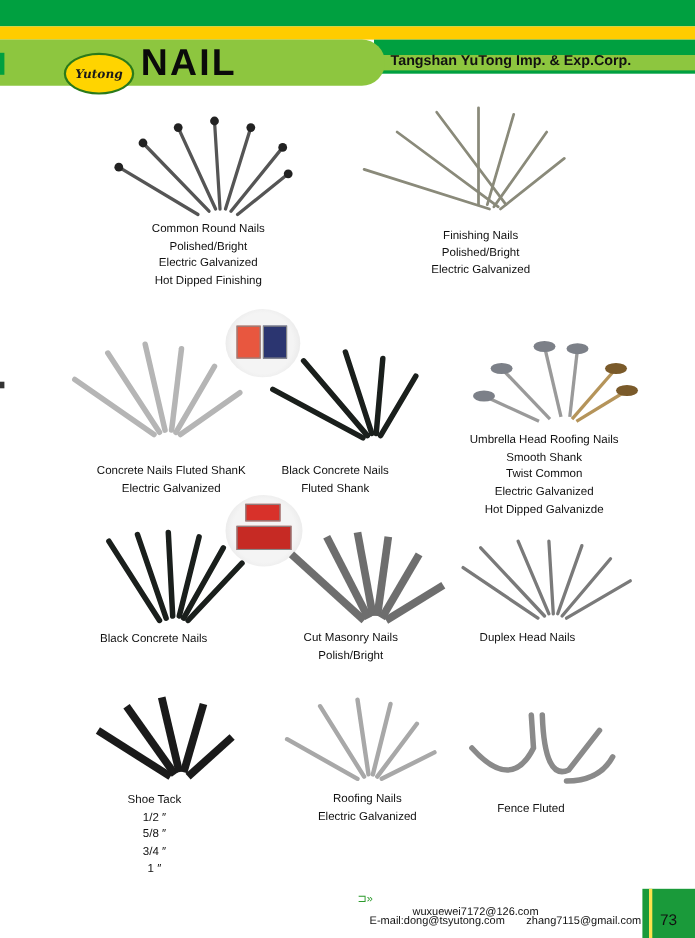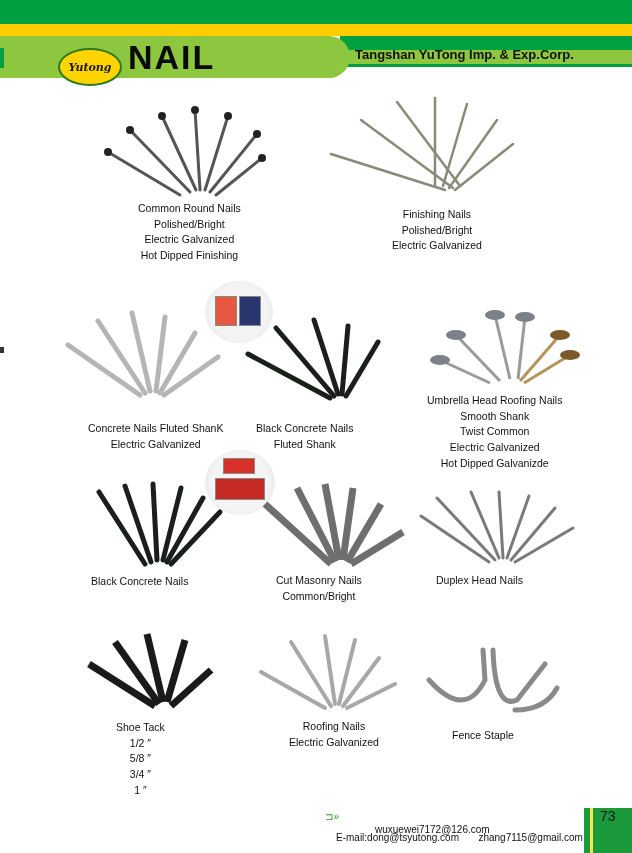--- a/index.html
+++ b/index.html
@@ -17,21 +17,21 @@
   .label { position:absolute; font-size:10.5px; line-height:15.7px; color:#111;text-align:center; }
   .label div { white-space:nowrap; }
   .product-img { position:absolute; }
   .pkg { position:absolute; border-radius:50%; background:radial-gradient(circle,#f4f4f4 60%,#dcdcdc 100%); }
   .box { position:absolute; border:1px solid #888; }
   .footer-email { position:absolute; left:336px; top:832px; font-size:10px; color:#111; white-space:nowrap; }
   .footer-email2 { position:absolute; left:375px; top:824px; font-size:10px; color:#111; }
   .email-icon { position:absolute; left:325px; top:811px; font-size:10px; color:#2c9a2c; }
   .page-tab { position:absolute; left:584px; top:808px; width:48px; height:45px; background:#1a9a3a; }
   .page-tab .stripe { position:absolute; left:6px; top:0; width:3px; height:45px; background:#ffe14d; }
-  .page-num { position:absolute; left:16px; top:0; font-size:14px; color:#111; }
+  .page-num { position:absolute; left:16px; top:20px; font-size:14px; color:#111; }
   .side-mark { position:absolute; left:0; top:347px; width:4px; height:6px; background:#333; }
 </style>
 </head>
 <body>
 
 <div class="band-green"></div>
 <div class="band-yellow"></div>
 <div class="band-right"></div>
 <div class="band-right-stripe"></div>
 <div class="band-right-stripe2"></div>
@@ -211,38 +211,38 @@
   <div>Smooth Shank</div>
   <div>Twist Common</div>
   <div>Electric Galvanized</div>
   <div>Hot Dipped Galvanizde</div>
 </div>
 <div class="label" style="left:91px;top:574px">
   <div>Black Concrete Nails</div>
 </div>
 <div class="label" style="left:276px;top:573px">
   <div>Cut Masonry Nails</div>
-  <div>Common/Bright</div>
+  <div>Polish/Bright</div>
 </div>
 <div class="label" style="left:436px;top:573px">
   <div>Duplex Head Nails</div>
 </div>
 <div class="label" style="left:116px;top:720px">
   <div>Shoe Tack</div>
   <div>1/2 ″</div>
   <div>5/8 ″</div>
   <div>3/4 ″</div>
   <div>1 ″</div>
 </div>
 <div class="label" style="left:289px;top:719px">
   <div>Roofing Nails</div>
   <div>Electric Galvanized</div>
 </div>
 <div class="label" style="left:452px;top:728px">
-  <div>Fence Staple</div>
+  <div>Fence Fluted</div>
 </div>
 
 <div class="email-icon">⊐»</div>
 <div class="footer-email" style="white-space:pre">E-mail:dong@tsyutong.com       zhang7115@gmail.com</div>
 <div class="footer-email2">wuxuewei7172@126.com</div>
 <div class="page-tab">
   <div class="stripe"></div>
   <div class="page-num">73</div>
 </div>
 

